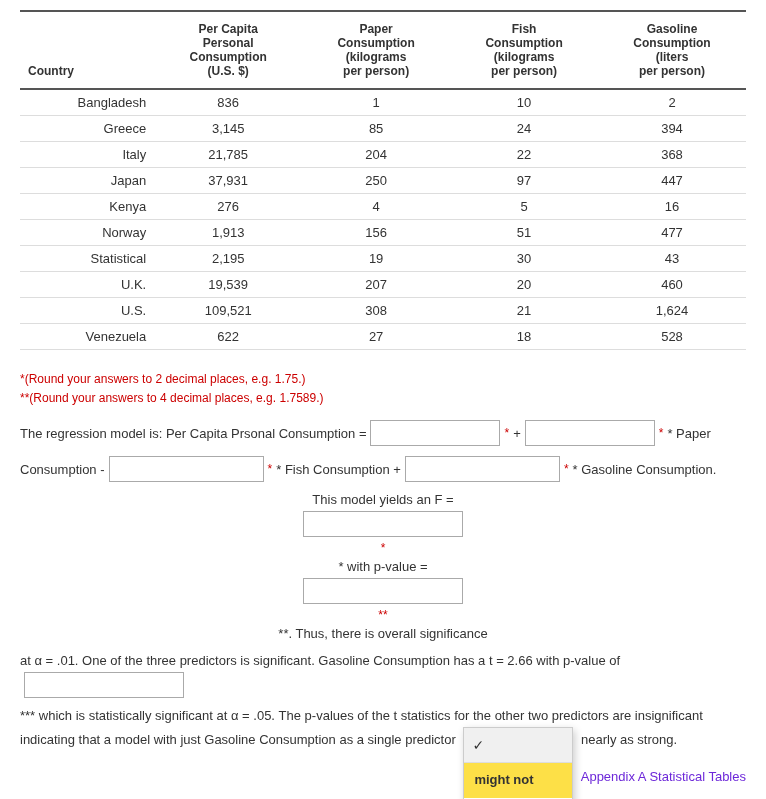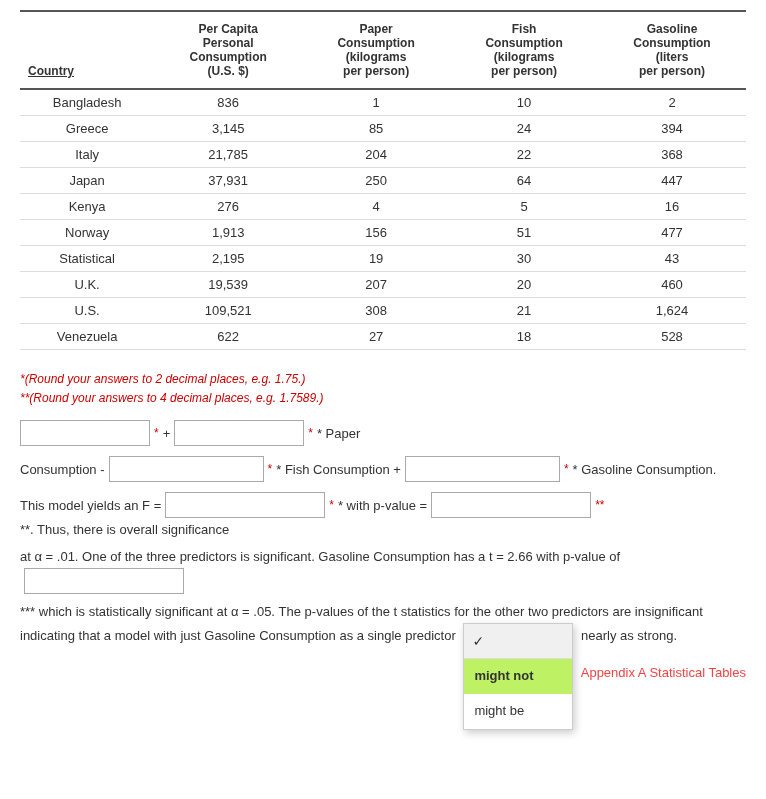--- a/index.html
+++ b/index.html
@@ -23,43 +23,41 @@
       font-weight: bold;
       font-size: 12px;
       text-align: center;
       padding: 10px 8px;
       border-top: 2px solid #555;
       border-bottom: 2px solid #555;
       vertical-align: bottom;
     }
     .data-table th.country-header {
       text-align: left;
-      text-decoration: underline;
     }
     .data-table td {
       padding: 5px 8px;
       text-align: center;
       border-bottom: 1px solid #ddd;
       font-size: 13px;
     }
     .data-table td.country-cell {
-      text-align: center;
+      text-align: right;
       margin-top: 10px;
     }
     .data-table tbody tr:first-child td {
       border-top: 1px solid #ddd;
     }
 
     
     .notes {
       margin: 18px 0 12px 0;
     }
     .note-line {
       color: #c00;
-      font-style: italic;
       font-size: 12px;
       line-height: 1.6;
     }
 
     
     .regression-section {
       margin-top: 8px;
     }
     .regression-line {
       display: flex;
@@ -113,26 +111,26 @@
       color: #333;
       margin-right: 6px;
       font-size: 14px;
     }
     .dropdown-item {
       padding: 7px 10px;
       cursor: pointer;
       font-size: 13px;
     }
     .dropdown-item-selected {
-      background: #bef264;
+      background: #fde047;
       font-weight: bold;
     }
 
     .appendix-link {
-      color: #ef4444;
+      color: #6d28d9;
       font-size: 13px;
       text-decoration: none;
       float: right;
       margin-top: 4px;
     }
 
     .long-text {
       font-size: 13px;
       line-height: 1.6;
       margin-top: 8px;
@@ -175,21 +173,21 @@
         <td class="country-cell">Italy</td>
         <td>21,785</td>
         <td>204</td>
         <td>22</td>
         <td>368</td>
       </tr>
       <tr>
         <td class="country-cell">Japan</td>
         <td>37,931</td>
         <td>250</td>
-        <td>64</td>
+        <td>97</td>
         <td>447</td>
       </tr>
       <tr>
         <td class="country-cell">Kenya</td>
         <td>276</td>
         <td>4</td>
         <td>5</td>
         <td>16</td>
       </tr>
       <tr>
@@ -231,39 +229,40 @@
 </table>
 
 <div class="notes">
   <div class="note-line">*(Round your answers to 2 decimal places, e.g. 1.75.)</div>
   <div class="note-line">**(Round your answers to 4 decimal places, e.g. 1.7589.)</div>
 </div>
 
 <div class="regression-section">
 
   <div class="regression-line">
+    <span>The regression model is: Per Capita Prsonal Consumption =</span>
     <input class="reg-input reg-input-wide" type="text" value="" style="">
     <span class="required-star">*</span>
     <span>+</span>
     <input class="reg-input reg-input-wide" type="text" value="" style="">
     <span class="required-star">*</span>
     <span>* Paper</span>
   </div>
 
   <div class="regression-line">
     <span>Consumption -</span>
     <input class="reg-input reg-input-med" type="text" value="" style="">
     <span class="required-star">*</span>
     <span>* Fish Consumption +</span>
     <input class="reg-input reg-input-med" type="text" value="" style="">
     <span class="required-star">*</span>
     <span>* Gasoline Consumption.</span>
   </div>
 
-  <div class="regression-line" style="margin-top:2px;">
+  <div class="regression-line" style="margin-top:2px;flex-direction:column;">
     <span>This model yields an F =</span>
     <input class="reg-input reg-input-med" type="text" value="" style="width: 160px;">
     <span class="required-star">*</span>
     <span>* with p-value =</span>
     <input class="reg-input reg-input-med" type="text" value="" style="width: 160px;">
     <span class="required-star">**</span>
     <span>**. Thus, there is overall significance</span>
   </div>
 
   <div class="long-text">

